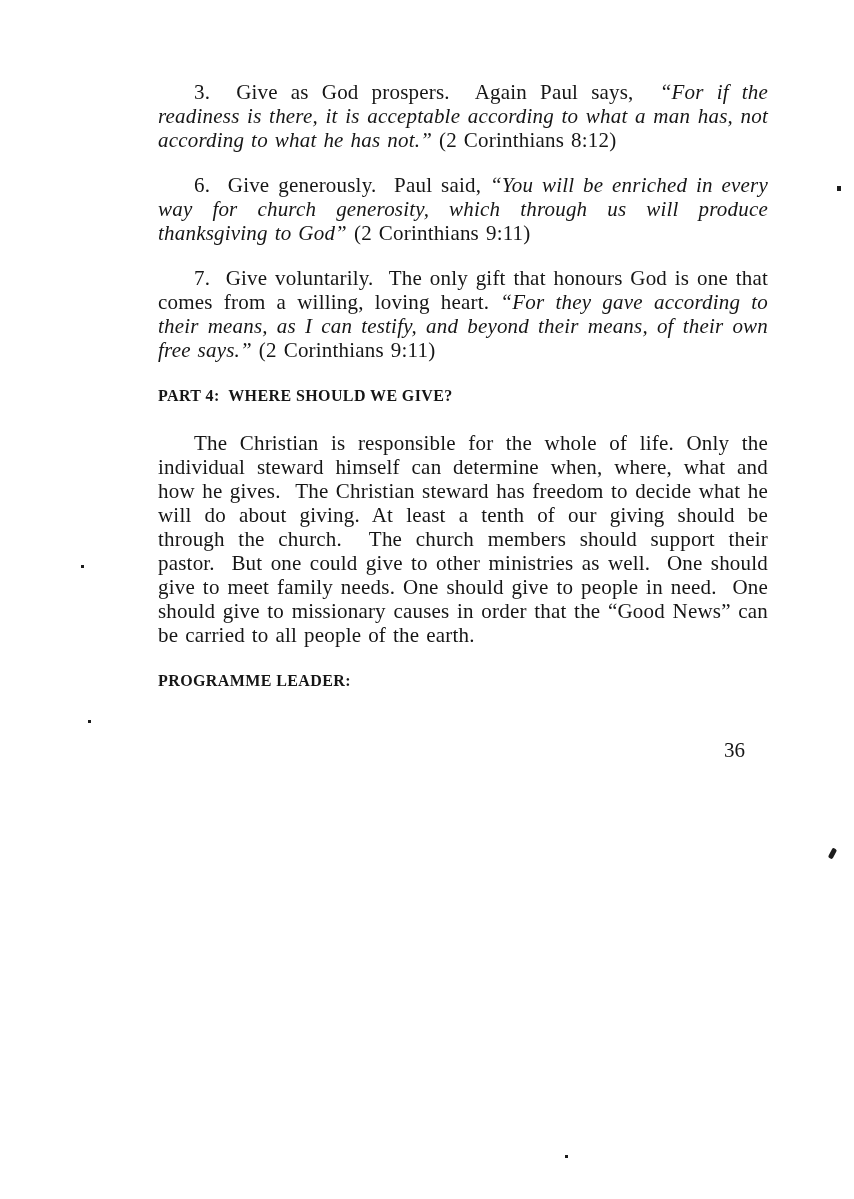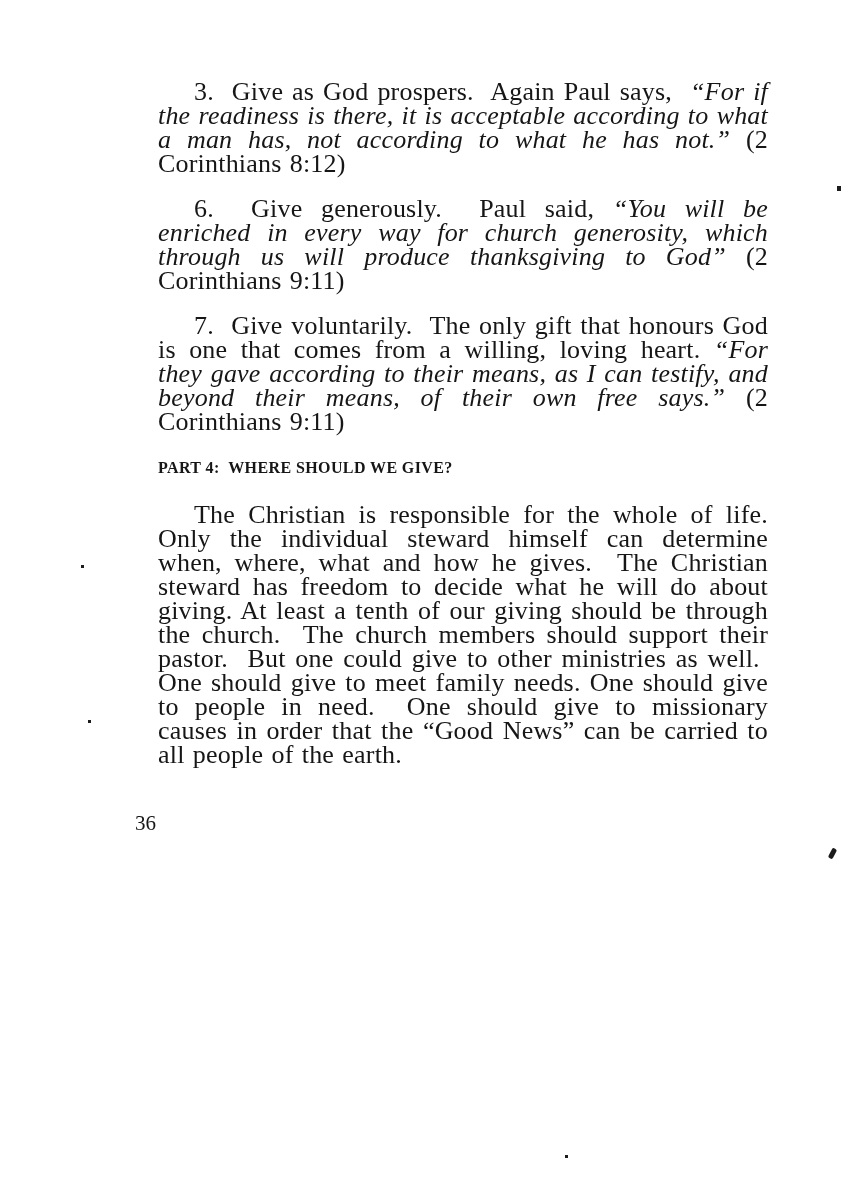--- a/index.html
+++ b/index.html
@@ -12,39 +12,39 @@
     font-family: "Liberation Serif", "DejaVu Serif", serif;
     color: #161616;
   }
   .page-content {
     position: absolute;
     left: 158px;
     top: 80px;
     width: 610px;
   }
   .para {
-    font-size: 26px;
+    font-size: 21px;
     line-height: 24px;
     text-align: justify;
     text-indent: 36px;
     margin: 0 0 21px 0;
     letter-spacing: 0.2px;
     word-spacing: 1.5px;
   }
   .it { font-style: italic; }
   .heading {
     font-size: 16px;
     line-height: 26px;
     font-weight: bold;
     margin: 14px 0 22px 0;
     letter-spacing: 0.4px;
   }
   .pagenum {
     margin-top: 44px;
-    text-align: left;
+    text-align: right;
     font-size: 21px;
     position: relative;
     left: -23px;
   }
   .speck {
     position: absolute;
     background: #1c1c1c;
   }
   .speck.s1 { left: 837px; top: 186px; width: 4px; height: 5px; }
   .speck.s2 { left: 830px; top: 848px; width: 5px; height: 11px; transform: rotate(28deg); border-radius: 2px; }
@@ -62,20 +62,21 @@
 
 
   <p class="para"><span>6.&nbsp; Give generously.&nbsp; Paul said, </span><span class="it">“You will be enriched in every way for church generosity, which through us will produce thanksgiving to God”</span><span> (2 Corinthians 9:11)</span></p>
 
   <p class="para"><span>7.&nbsp; Give voluntarily.&nbsp; The only gift that honours God is one that comes from a willing, loving heart. </span><span class="it">“For they gave according to their means, as I can testify, and beyond their means, of their own free says.”</span><span> (2 Corinthians 9:11)</span></p>
 
   <h2 class="heading">PART 4:&nbsp; WHERE SHOULD WE GIVE?</h2>
 
   <p class="para">The Christian is responsible for the whole of life. Only the individual steward himself can determine when, where, what and how he gives.&nbsp; The Christian steward has freedom to decide what he will do about giving. At least a tenth of our giving should be through the church.&nbsp; The church members should support their pastor.&nbsp; But one could give to other ministries as well.&nbsp; One should give to meet family needs. One should give to people in need.&nbsp; One should give to missionary causes in order that the “Good News” can be carried to all people of the earth.</p>
 
+  <h2 class="heading">PROGRAMME LEADER:</h2>
 
 
   <div class="pagenum">36</div>
 
 </div>
 
 <div class="speck s1"></div>
 <div class="speck s2"></div>
 <div class="speck s3"></div>
 <div class="speck s4"></div>

